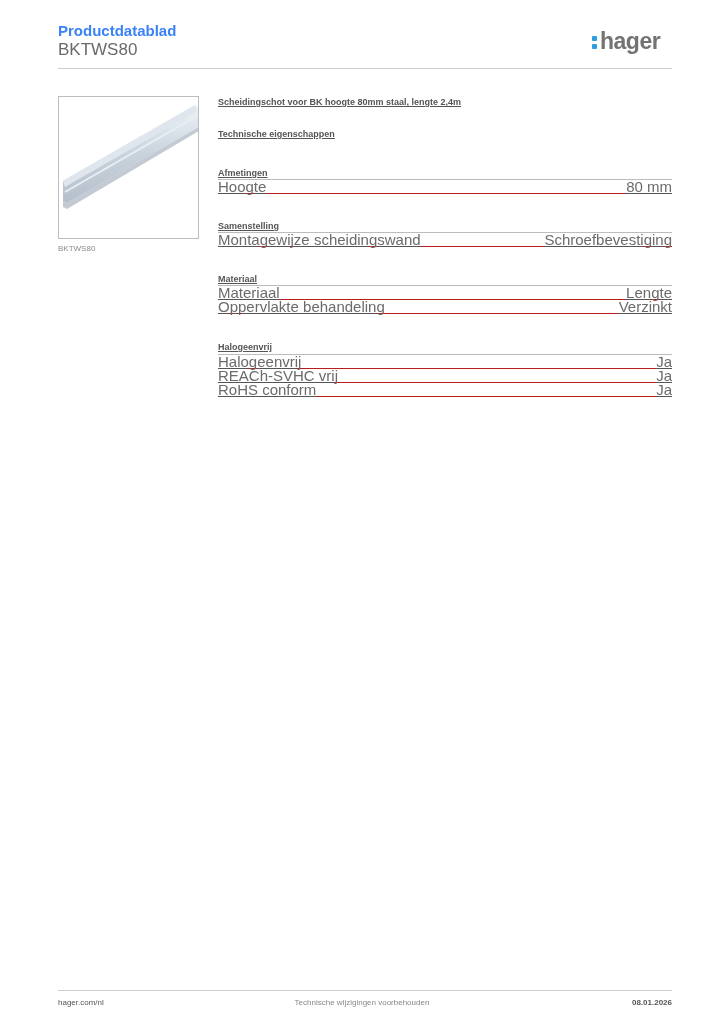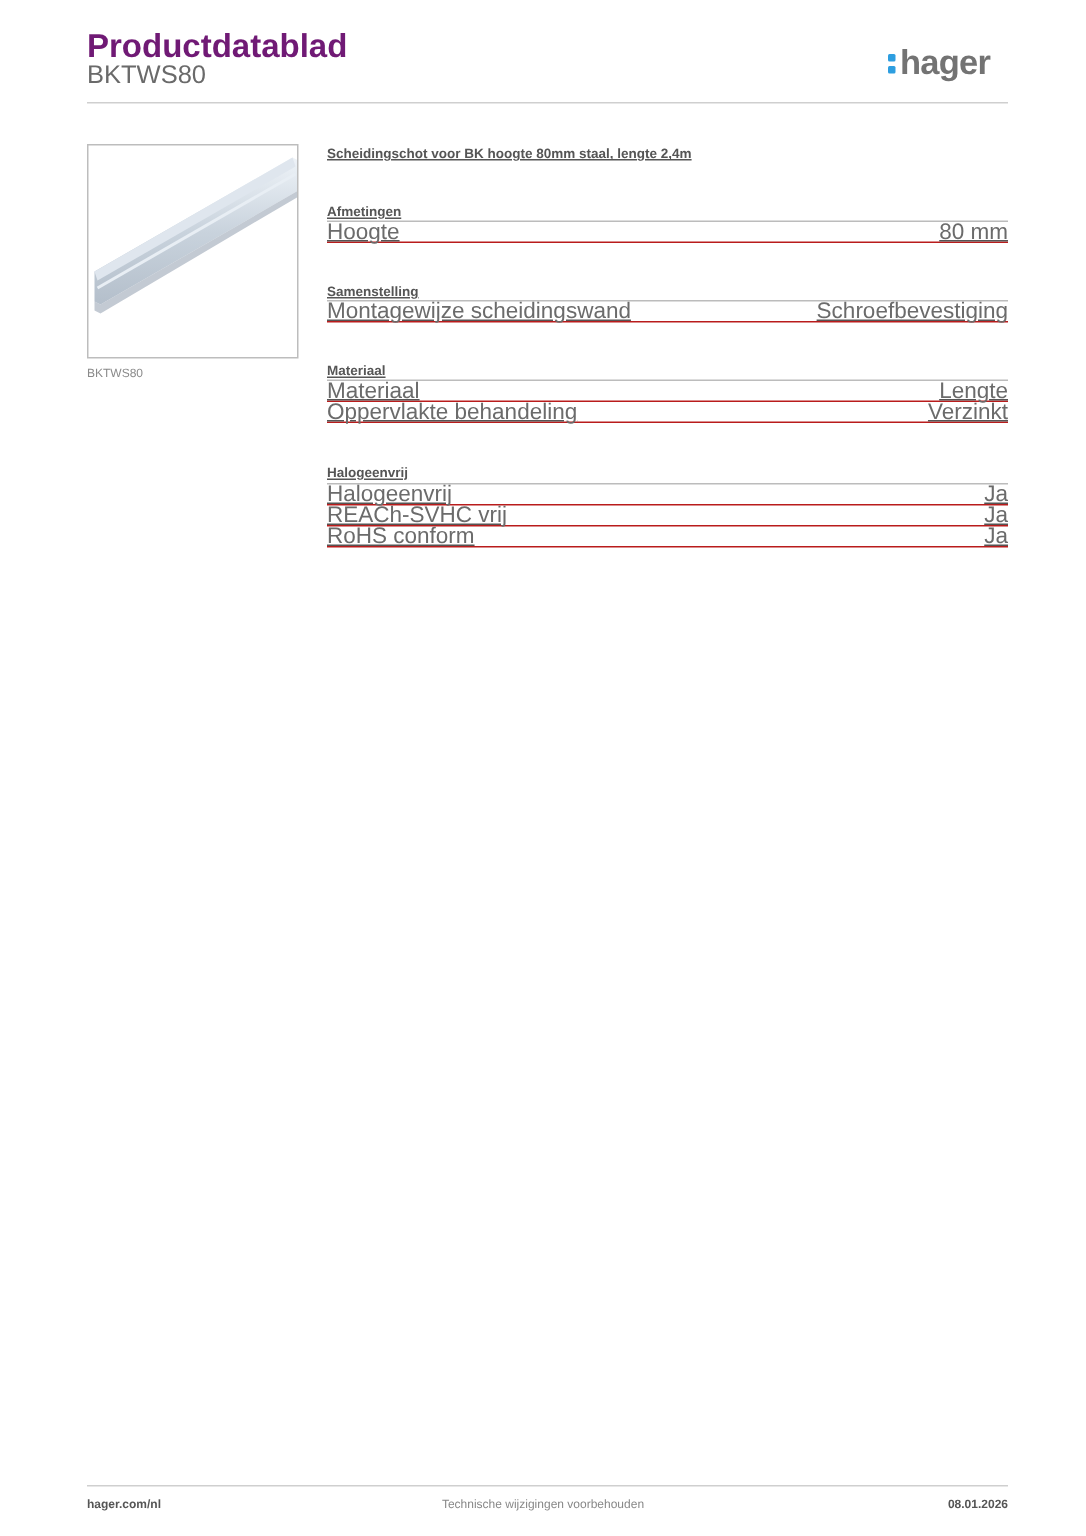--- a/index.html
+++ b/index.html
@@ -2,21 +2,21 @@
 <html><head>
 <meta charset="utf-8">
 <style>
   html, body { margin: 0; padding: 0; background: #ffffff; }
   body {
     width: 724px; height: 1024px; position: relative; overflow: hidden;
     font-family: "Liberation Sans", sans-serif; color: #555;
   }
   .header-title {
     position: absolute; left: 58px; top: 21px;
-    font-size: 22px; font-weight: bold; color: #701a75; line-height: 20px;
+    font-size: 15px; font-weight: bold; color: #3b82f6; line-height: 20px;
   }
   .header-sub {
     position: absolute; left: 58px; top: 40px;
     font-size: 17px; color: #6a6a6a; line-height: 20px;
   }
   .logo {
     position: absolute; left: 592px; top: 28px;
     font-size: 23px; font-weight: bold; color: #737373; letter-spacing: -0.5px;
     line-height: 26px;
   }
@@ -47,21 +47,21 @@
     font-size: 9px; font-weight: bold; color: #555; line-height: 12px; height: 12px;
     border-bottom: 1px solid #bcbcbc;
   }
   .row {
     display: flex; justify-content: space-between; font-size: 15px; color: #6b6b6b;
     height: 13px; line-height: 13px; border-bottom: 1px solid #b91c1c;
   }
   .footer-rule {
     position: absolute; left: 58px; top: 990px; width: 614px; height: 1px; background: #cfcfcf;
   }
-  .footer-left { position: absolute; left: 58px; top: 998px; font-size: 8px; font-weight: bold; color: #555; }
+  .footer-left { position: absolute; left: 58px; top: 998px; font-size: 8px; font-weight: normal; color: #555; }
   .footer-center { position: absolute; left: 0; width: 724px; text-align: center; top: 998px; font-size: 8px; color: #888; }
   .footer-right { position: absolute; right: 52px; top: 998px; font-size: 8px; font-weight: bold; color: #555; }
 </style>
 </head>
 <body>
 
 <div class="header-title">Productdatablad</div>
 <div class="header-sub">BKTWS80</div>
 <div class="logo"><span class="colon"></span><span>hager</span></div>
 <div class="header-rule"></div>
@@ -78,20 +78,21 @@
     <polygon points="4,84 136,8 140,10 140,30 8,106 4,104" fill="url(#g1)"></polygon>
     <polygon points="4,84 136,8 138,14 6,90" fill="#dfe6ee"></polygon>
     <polygon points="4,104 8,106 140,30 140,34 8,112 4,110" fill="#a9b4c0" opacity="0.7"></polygon>
     <line x1="6" y1="95" x2="138" y2="19" stroke="#e8eef4" stroke-width="2"></line>
   </svg>
 </div>
 <div class="image-caption">BKTWS80</div>
 
 <div class="content">
   <div class="desc">Scheidingschot voor BK hoogte 80mm staal, lengte 2,4m</div>
+  <div class="tech">Technische eigenschappen</div>
 
   <div class="section">
     <div class="section-title">Afmetingen</div>
     <div class="row">
       <span>Hoogte</span>
       <span>80 mm</span>
     </div>
   </div>
 
   <div class="section">

